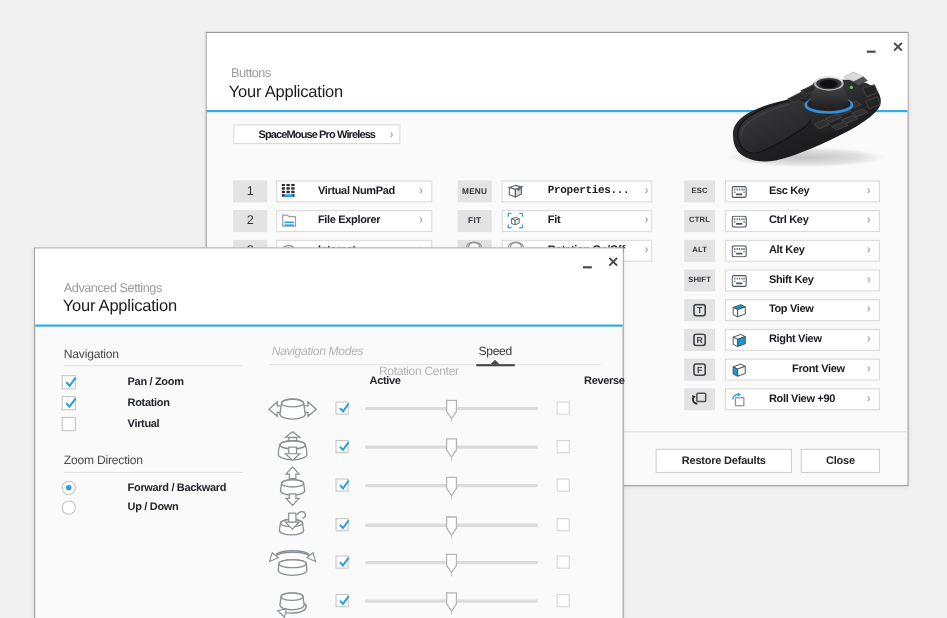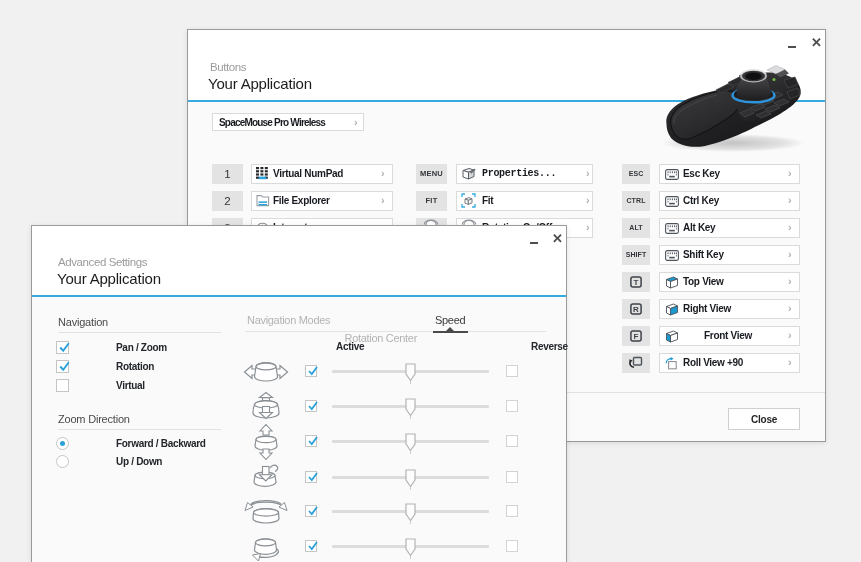--- a/index.html
+++ b/index.html
@@ -8,21 +8,21 @@
 .win{position:absolute;background:#fafafa;border:1px solid #9b9b9b;box-sizing:border-box;box-shadow:0 1px 5px rgba(0,0,0,0.10);}
 .whead{position:absolute;left:0;top:0;right:0;background:#fff;}
 .blue{position:absolute;left:0;right:0;height:2px;background:#36abdf;}
 .sub{position:absolute;color:#9b9b9b;font-size:11.5px;letter-spacing:-0.4px;white-space:nowrap;}
 .ttl{position:absolute;color:#1c1c1c;font-size:15px;letter-spacing:-0.2px;white-space:nowrap;}
 .mind{position:absolute;width:8px;height:2px;background:#4d4d4d;}
 .xbt{position:absolute;font-size:13px;color:#4d4d4d;line-height:12px;font-weight:bold;}
 .kbox{position:absolute;width:31px;height:20px;background:#e3e3e3;color:#33363b;
   text-align:center;box-sizing:border-box;}
 .abox{position:absolute;height:20px;background:#fff;border:1px solid #dadada;box-sizing:border-box;}
-.alab{position:absolute;font-size:10px;font-weight:bold;color:#181b20;white-space:nowrap;letter-spacing:-0.3px;}
+.alab{position:absolute;font-size:10px;font-weight:bold;color:#181b20;white-space:nowrap;letter-spacing:-0.3px;margin-left:16px;}
 .chev{position:absolute;color:#b0b0b0;font-size:11px;font-weight:bold;}
 .btn{position:absolute;height:22px;background:#fff;border:1px solid #cfcfcf;box-sizing:border-box;
   text-align:center;font-size:10px;font-weight:bold;color:#262626;letter-spacing:-0.2px;}
 .seph{position:absolute;background:#e2e2e2;height:1px;}
 .secthead{position:absolute;font-size:11px;color:#4a4a4a;letter-spacing:-0.2px;white-space:nowrap;}
 .cblab{position:absolute;font-size:10px;font-weight:bold;color:#23262b;letter-spacing:-0.3px;white-space:nowrap;padding-left:40px;}
 .cb{position:absolute;background:#fff;border:1px solid #c5c5c5;box-sizing:border-box;}
 .tab{position:absolute;font-size:11px;color:#b3b3b3;letter-spacing:-0.3px;white-space:nowrap;}
 .icn{position:absolute;}
 .track{position:absolute;height:3px;background:#dcdcdc;border-radius:1px;}
@@ -234,20 +234,21 @@
 </svg>
     <div class="abox" style="left:471px;top:323px;width:141px;"></div>
 <div class="alab" style="left:495px;top:327px;">Roll View +90</div>
 <div class="chev" style="left:600px;top:326px;">›</div>
 <svg class="icn" style="left:476px;top:326.5px" width="15" height="13" viewBox="0 0 15 13">
 <rect x="4.6" y="4.6" width="7.6" height="7.2" fill="none" stroke="#8e9298" stroke-width="1.1"></rect>
 <path d="M2.2,6.2 C2.2,3 5,1.4 7.6,1.6" fill="none" stroke="#1b9ad2" stroke-width="1.2"></path>
 <polygon points="6.6,0 9.6,1.7 6.6,3.4" fill="#1b9ad2"></polygon>
 </svg>
     <div class="seph" style="left:0;top:362px;width:637px;"></div>
+<div class="btn" style="left:408px;top:378px;width:124px;line-height:21px;">Restore Defaults</div>
 <div class="btn" style="left:540px;top:378px;width:72px;line-height:21px;">Close</div>
 </div>
 <svg class="icn" style="left:638px;top:46px;z-index:5;" width="175" height="110" viewBox="0 0 175 110">
 <defs>
 <radialGradient id="shad" cx="50%" cy="50%" r="50%">
  <stop offset="0%" stop-color="#000" stop-opacity="0.22"></stop>
  <stop offset="70%" stop-color="#000" stop-opacity="0.10"></stop>
  <stop offset="100%" stop-color="#000" stop-opacity="0"></stop>
 </radialGradient>
 <linearGradient id="bodyg" x1="0" y1="0" x2="0.8" y2="1">
@@ -340,21 +341,21 @@
     <div class="cblab" style="left:44px;top:135px;">Rotation</div>
 <div class="cb" style="left:23.5px;top:153px;width:13px;height:13px;"></div>
     <div class="cblab" style="left:44px;top:154px;">Virtual</div>
 <div class="secthead" style="left:26px;top:187px;">Zoom Direction</div>
 <div class="seph" style="left:26px;top:202.5px;width:163px;"></div>
 <div class="cb" style="left:23.5px;top:210.5px;width:13px;height:13px;border-radius:50%;"></div>
     <div style="position:absolute;left:27.5px;top:214.5px;width:5px;height:5px;border-radius:50%;background:#2ba0d9;"></div>
     <div class="cblab" style="left:44px;top:211.5px;">Forward / Backward</div>
 <div class="cb" style="left:23.5px;top:229.0px;width:13px;height:13px;border-radius:50%;"></div>
     <div class="cblab" style="left:44px;top:230.0px;">Up / Down</div>
-<div class="tab" style="left:215px;top:88px;">Navigation Modes</div>
+<div class="tab" style="left:215px;top:88px;font-style:italic;">Navigation Modes</div>
 <div class="tab" style="left:312.5px;top:88px;margin-top:18px;">Rotation Center</div>
 <div class="tab" style="left:403px;top:88px;color:#3a3a3a;">Speed</div>
 <div class="seph" style="left:213px;top:105px;width:301px;background:#e3e3e3;"></div>
 <div style="position:absolute;left:401px;top:105px;width:35px;height:2px;background:#4a4a4a;"></div>
 <svg class="icn" style="left:414px;top:101px;" width="8" height="4" viewBox="0 0 8 4">
       <polygon points="4,0 8,4 0,4" fill="#4a4a4a"></polygon>
     </svg>
 <div class="cblab" style="left:264px;top:115px;">Active</div>
 <div class="cblab" style="left:459px;top:115px;">Reverse</div>
 <svg class="icn" style="left:211px;top:127.5px" width="46" height="36" viewBox="0 0 46 36">

